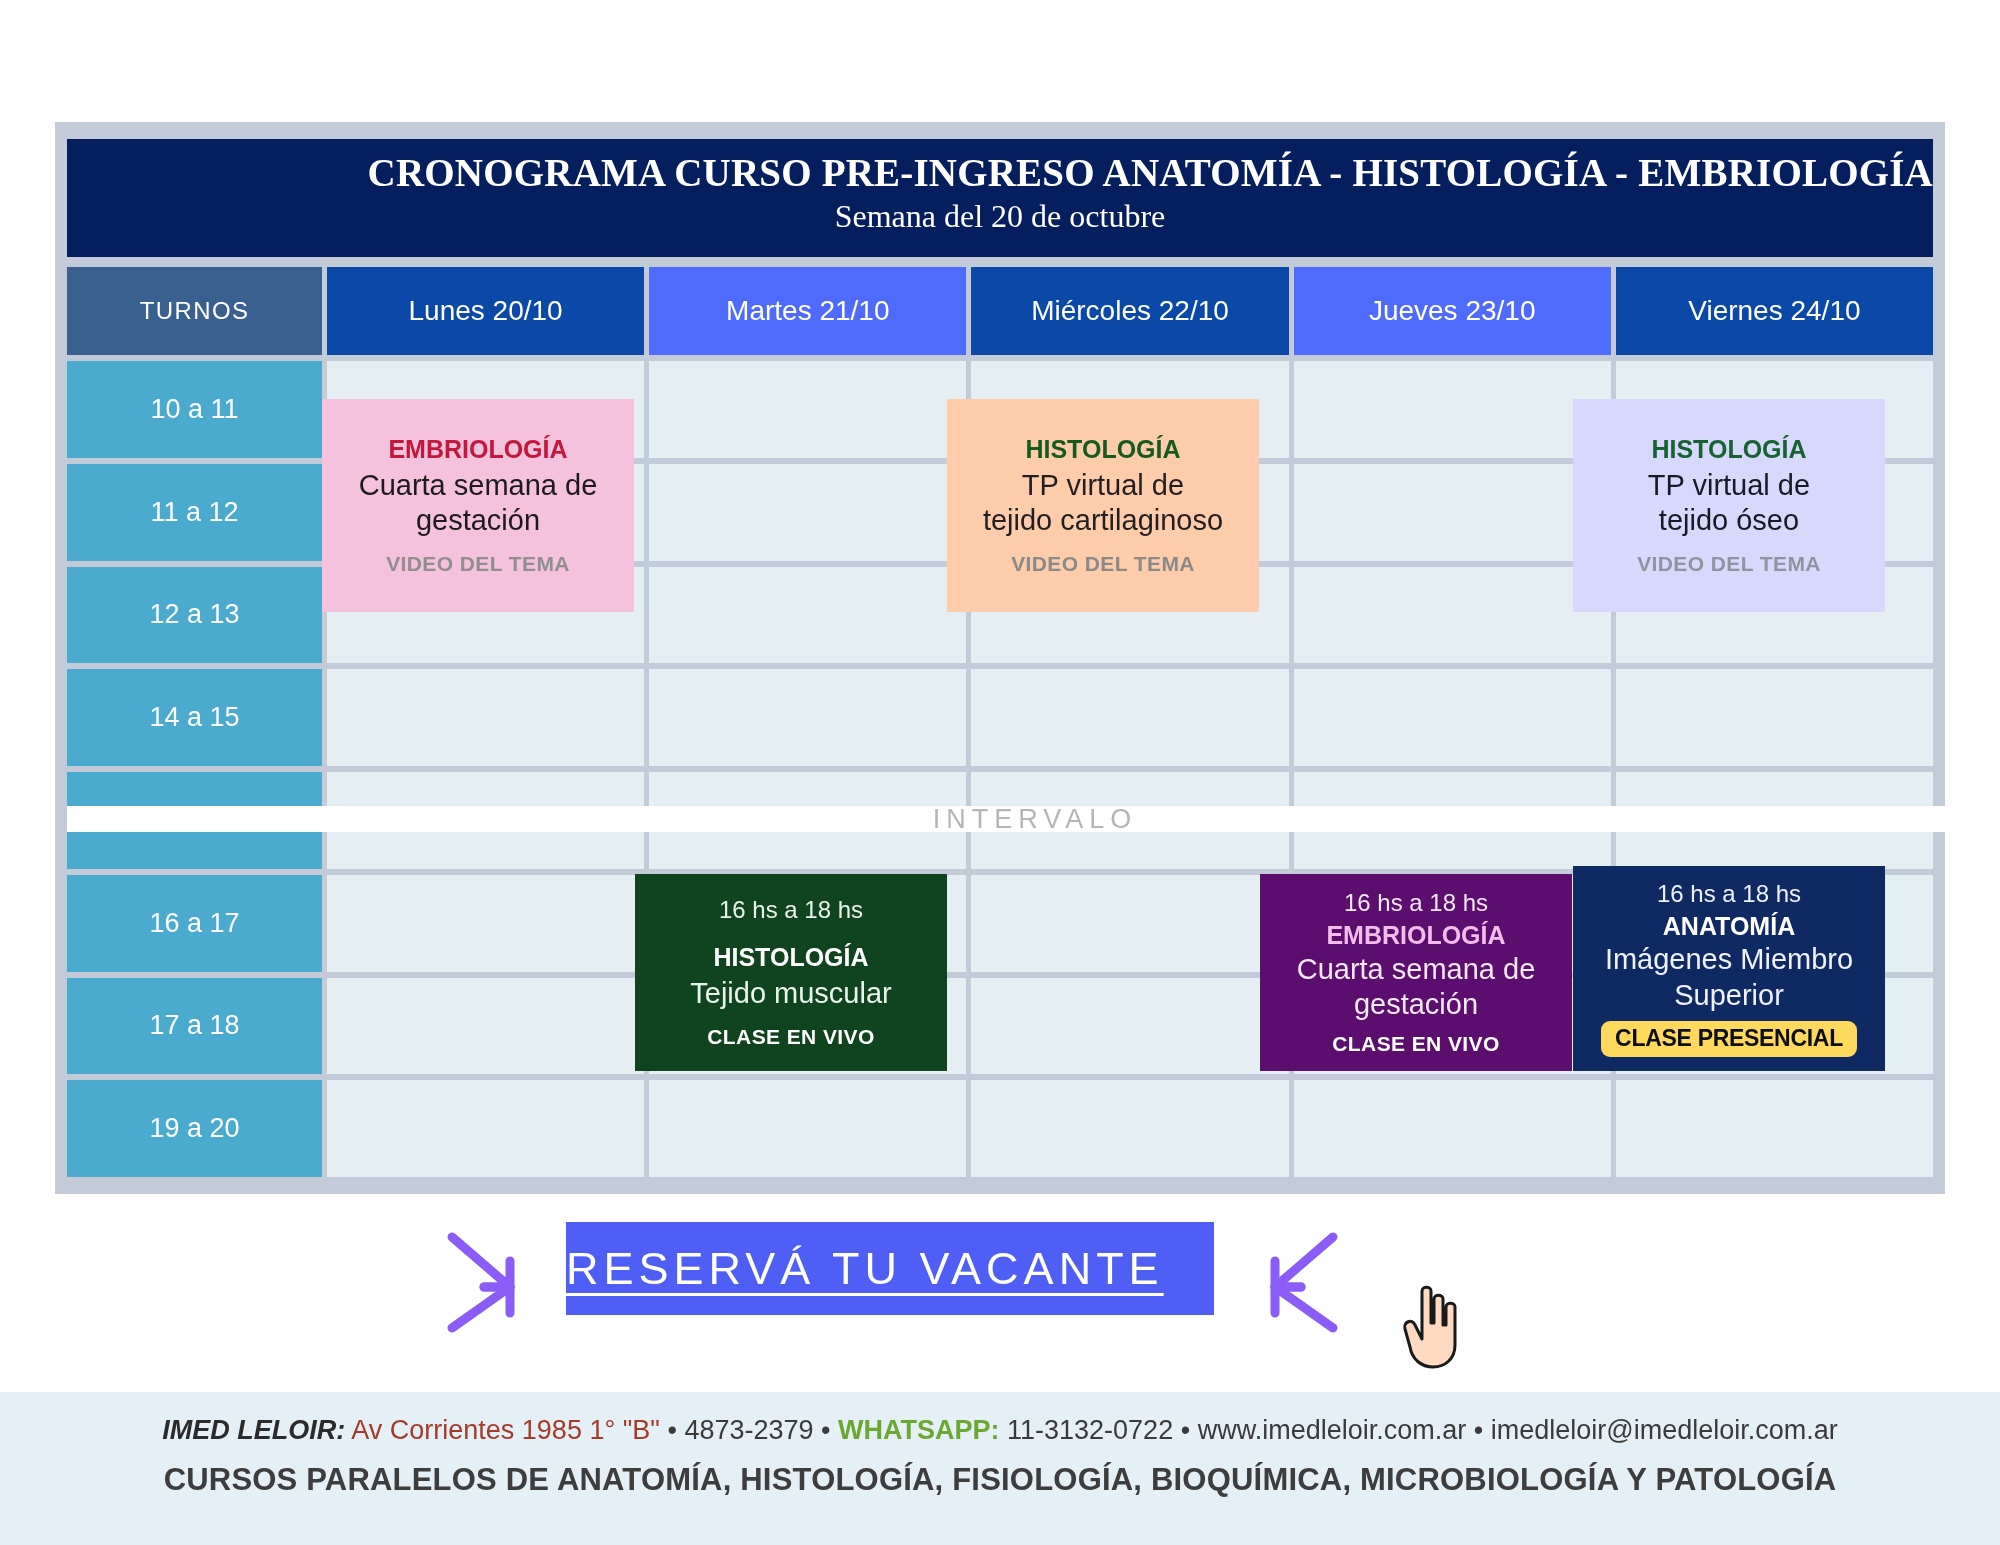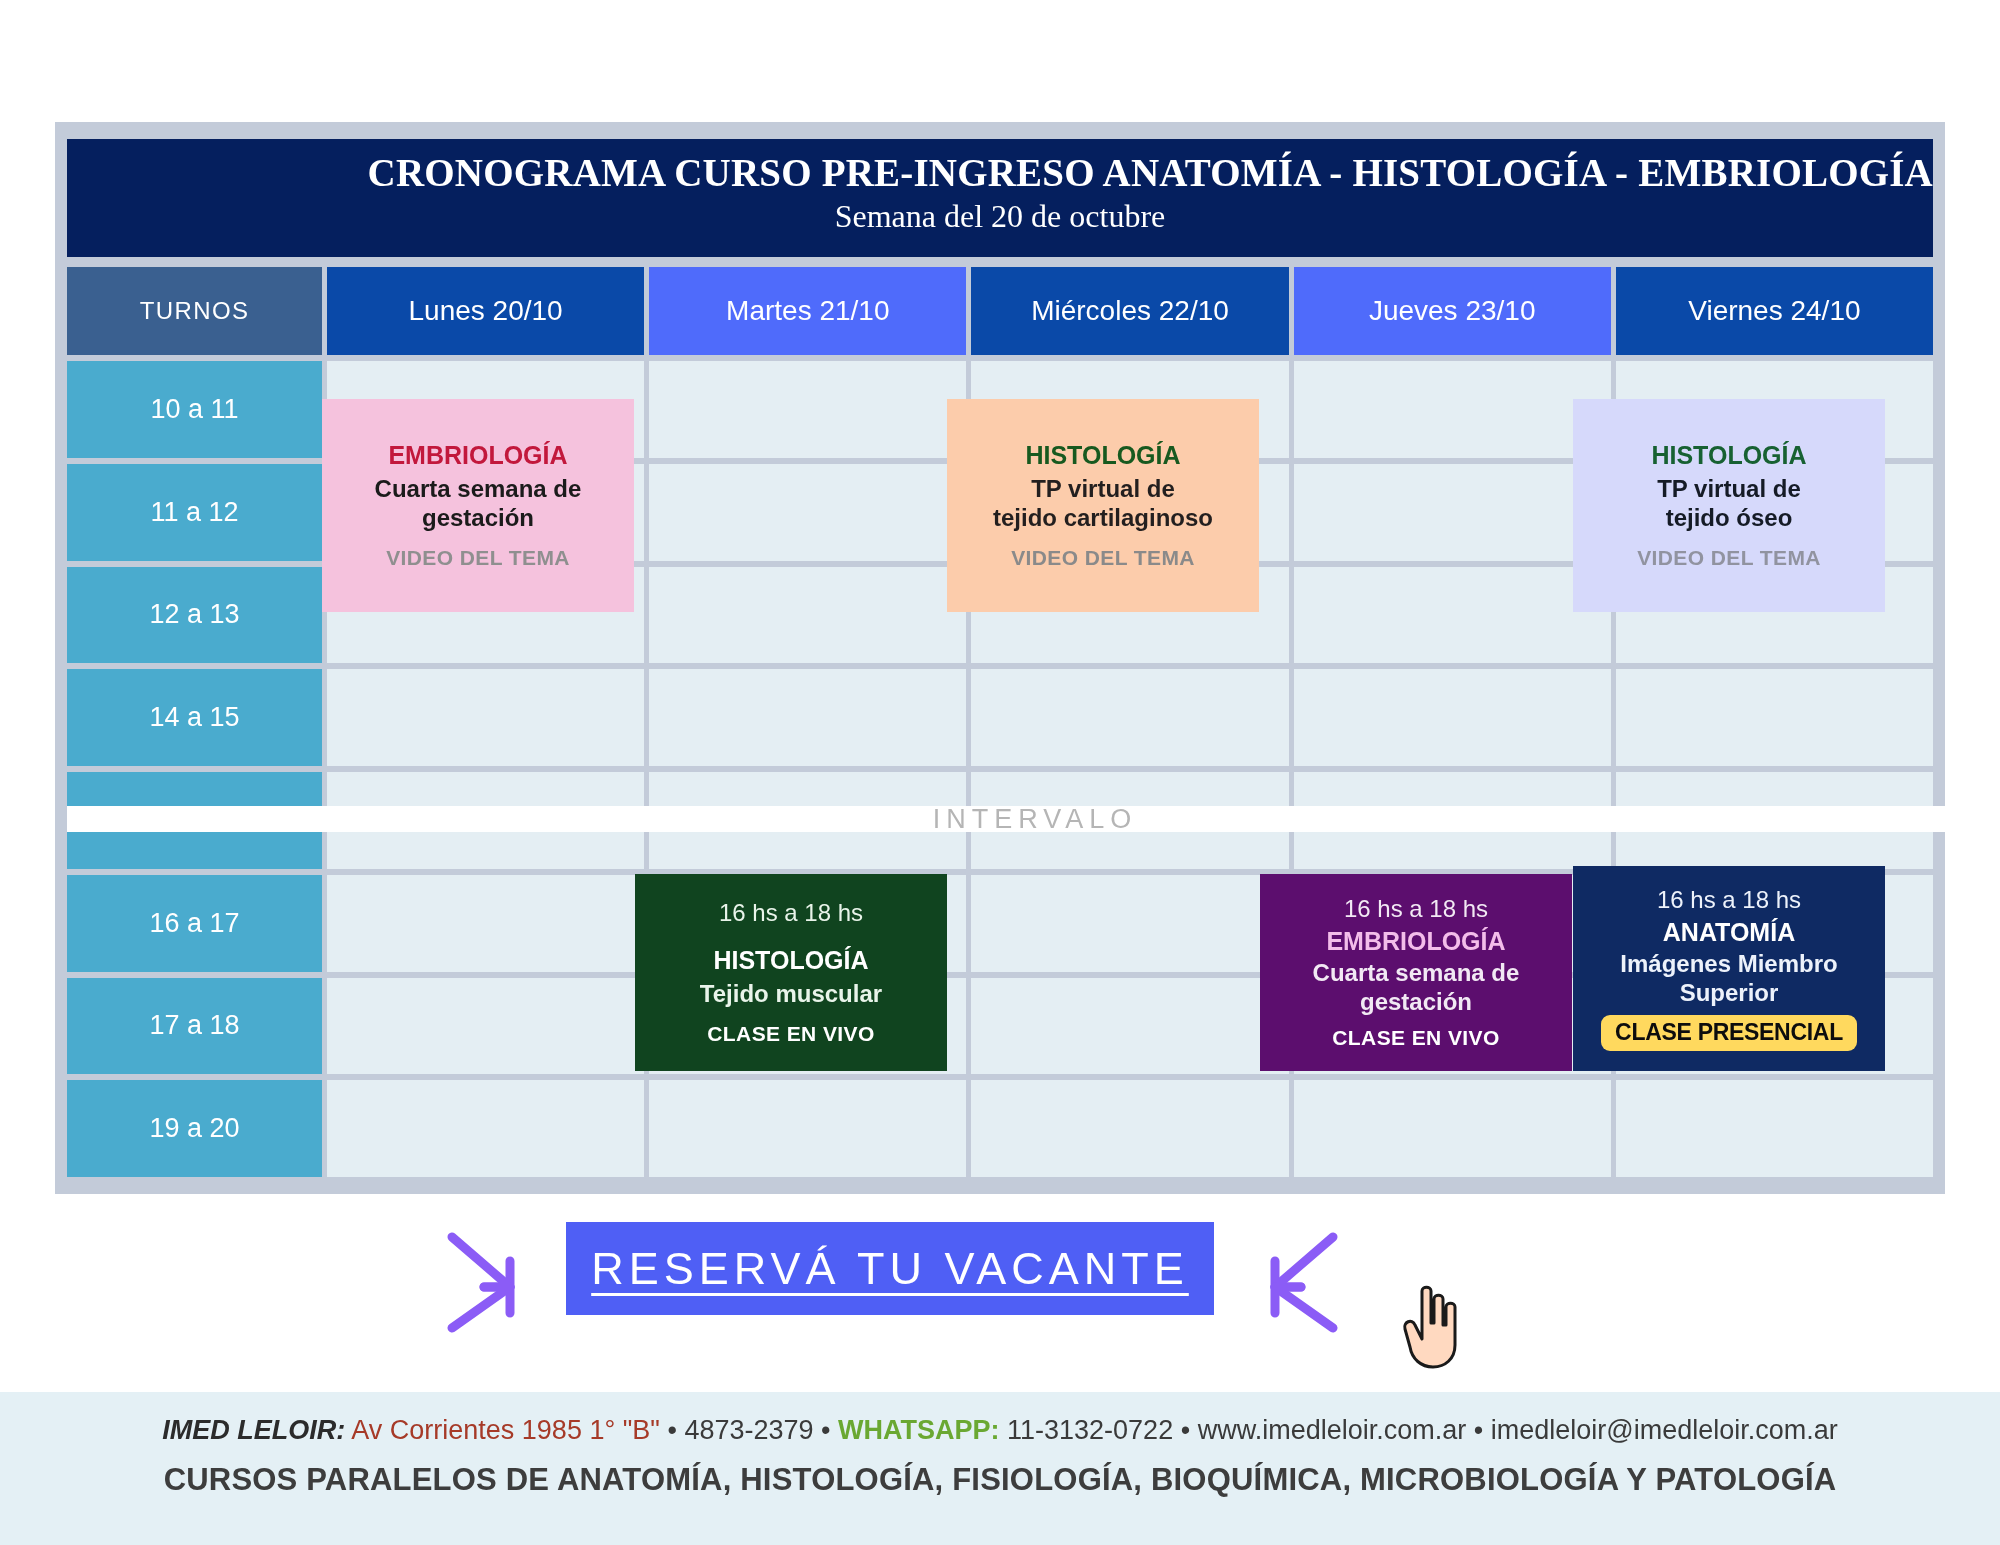--- a/index.html
+++ b/index.html
@@ -105,24 +105,23 @@
     justify-content: center;
     text-align: center;
     padding: 6px 14px;
   }
   .card .subject {
     font-weight: bold;
     font-size: 25px;
     line-height: 1.15;
   }
   .card .detail {
-    font-size: 24px;
+    font-size: 29px;
     line-height: 1.22;
     margin-top: 4px;
-    font-weight: bold;
   }
   .card .time {
     font-size: 24px;
     line-height: 1.2;
     margin-bottom: 3px;
   }
   .card .tag {
     font-weight: bold;
     font-size: 21px;
     letter-spacing: 0.4px;
@@ -198,21 +197,21 @@
   }
   .cta-button {
     position: absolute;
     left: 566px;
     top: 7px;
     width: 648px;
     height: 93px;
     background: #4f5ff5;
     display: flex;
     align-items: center;
-    justify-content: center;
+    justify-content: flex-start;
   }
   .cta-label {
     color: #ffffff;
     font-size: 45px;
     letter-spacing: 5px;
     text-decoration: underline;
     text-underline-offset: 9px;
     text-decoration-thickness: 3px;
     white-space: nowrap;
   }

